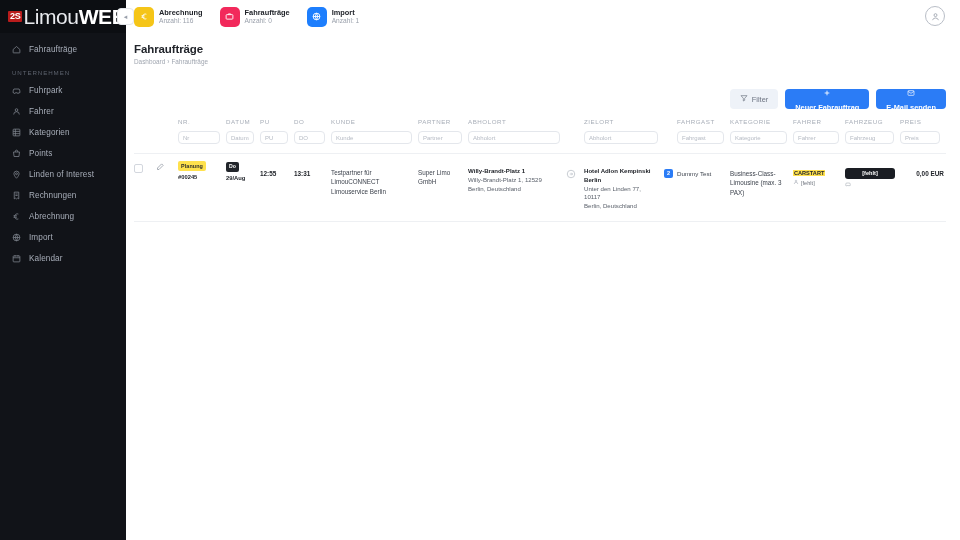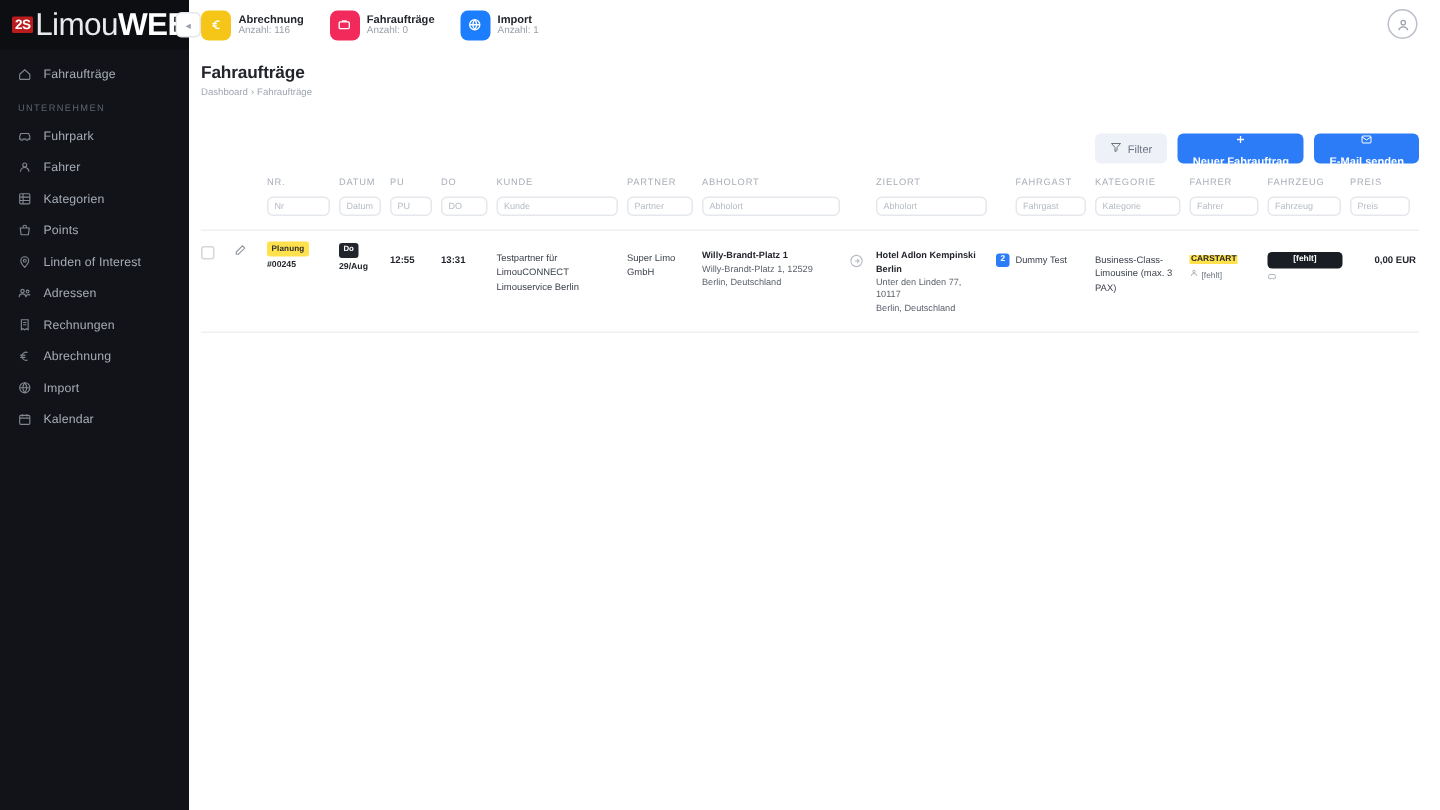--- a/index.html
+++ b/index.html
@@ -247,30 +247,20 @@
           <svg viewBox="0 0 24 24" fill="none" stroke="currentColor" stroke-width="2">
               <path d="M12 22s7-7.2 7-12a7 7 0 1 0-14 0c0 4.8 7 12 7 12z"></path>
               <circle cx="12" cy="10" r="2.5"></circle>
             </svg>
         </span>
         <span>Linden of Interest</span>
       </div>
       <div class="nav-item">
         <span class="ic">
           <svg viewBox="0 0 24 24" fill="none" stroke="currentColor" stroke-width="2">
-              <circle cx="8" cy="8" r="3"></circle>
-              <circle cx="17" cy="9" r="2.5"></circle>
-              <path d="M2 19a6 6 0 0 1 12 0M14 19a5 5 0 0 1 8-3.6"></path>
-            </svg>
-        </span>
-        <span>Adressen</span>
-      </div>
-      <div class="nav-item">
-        <span class="ic">
-          <svg viewBox="0 0 24 24" fill="none" stroke="currentColor" stroke-width="2">
               <path d="M6 3h12v18l-3-2-3 2-3-2-3 2z"></path>
               <path d="M9 8h6M9 12h6"></path>
             </svg>
         </span>
         <span>Rechnungen</span>
       </div>
       <div class="nav-item">
         <span class="ic">
           <svg viewBox="0 0 24 24" fill="none" stroke="currentColor" stroke-width="2">
               <path d="M17 5.5A7 7 0 0 0 7 12a7 7 0 0 0 10 6.5"></path>

